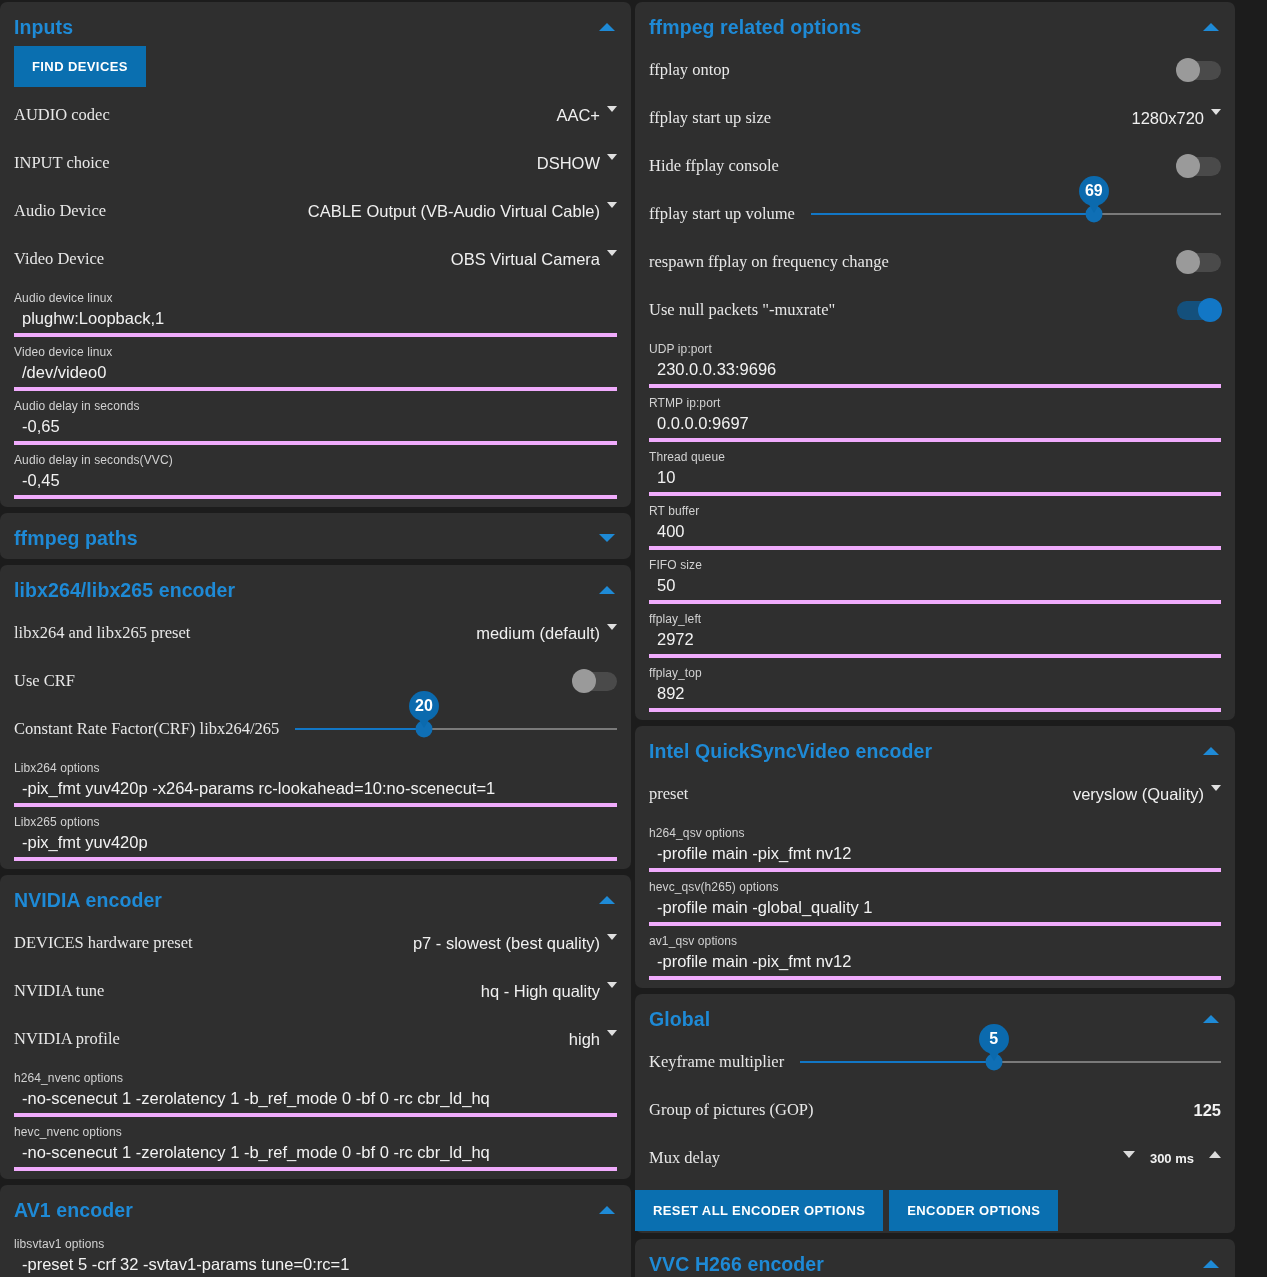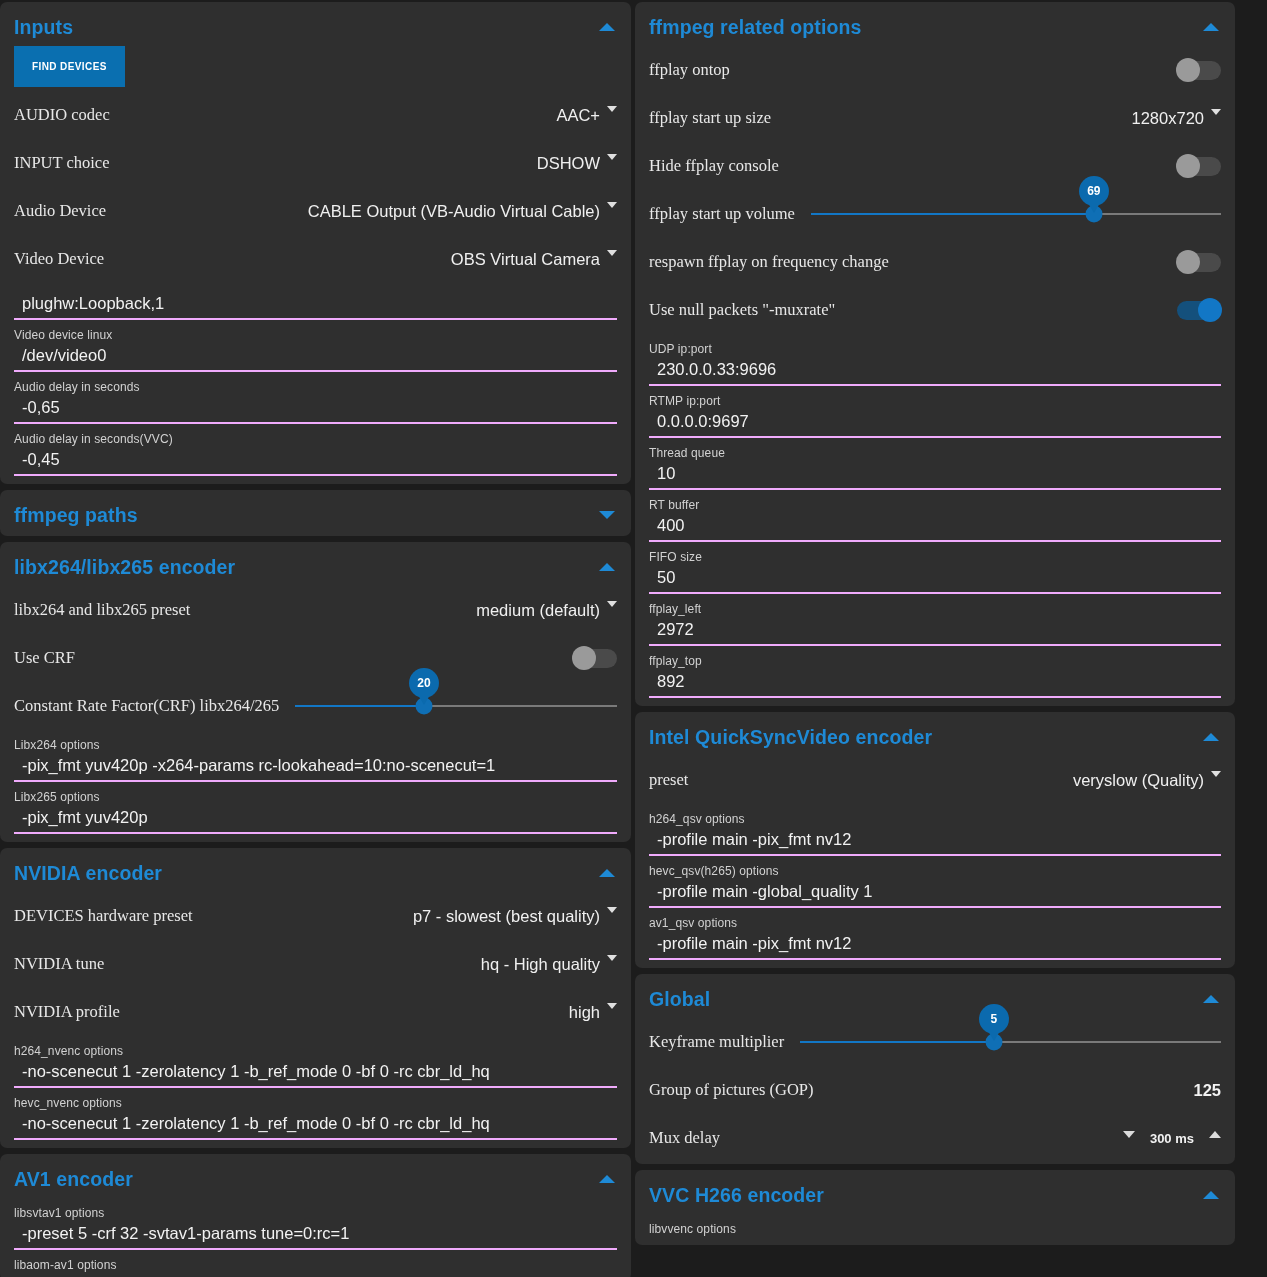--- a/index.html
+++ b/index.html
@@ -54,21 +54,21 @@
   }
   .chev.up { border-bottom: 8px solid #1e8ad6; }
   .chev.down { border-top: 8px solid #1e8ad6; }
 
   
   .btn {
     background: #0a6fb0;
     color: #ffffff;
     border: none;
     font-family: "Liberation Sans", sans-serif;
-    font-size: 10px;
+    font-size: 13px;
     font-weight: bold;
     letter-spacing: 0.4px;
     padding: 0 18px;
     height: 41px;
     cursor: pointer;
   }
   .btn-row { display: flex; gap: 6px; margin-top: 8px; margin-left: -14px; margin-right: -14px; padding: 0 0 0 0; }
   .btn-row .btn:first-child { margin-left: 0; }
 
   
@@ -145,21 +145,21 @@
     background: #0f6fb5;
     top: 50%;
     transform: translate(-50%, -50%);
   }
   .bubble {
     position: absolute;
     width: 30px; height: 30px;
     border-radius: 50% 50% 50% 50%;
     background: #0b6aae;
     color: #fff;
-    font-size: 12px;
+    font-size: 16px;
     font-weight: bold;
     display: flex;
     align-items: center;
     justify-content: center;
     top: 50%;
     transform: translate(-50%, -38px);
   }
   .bubble:after {
     content: "";
     position: absolute;
@@ -181,21 +181,21 @@
     color: #d2d2d2;
     font-size: 12px;
     line-height: 15px;
     letter-spacing: 0.1px;
   }
   .field .fvalue {
     color: #f2f2f2;
     font-size: 16.5px;
     line-height: 22px;
     padding: 1px 0 4px 8px;
-    border-bottom: 2px solid #f0abfc;
+    border-bottom: 4px solid #f0abfc;
     min-height: 27px;
     white-space: nowrap;
     overflow: hidden;
   }
 
   .stepper-caret {
     width: 0; height: 0;
     border-left: 6px solid transparent;
     border-right: 6px solid transparent;
     display: inline-block;
@@ -242,20 +242,21 @@
       </div>
       <div class="row">
         <span class="lbl">Video Device</span>
         <span class="val">
           <span>OBS Virtual Camera</span>
           <span class="caret"></span>
         </span>
       </div>
 
       <div class="field">
+        <div class="flabel">Audio device linux</div>
         <div class="fvalue">plughw:Loopback,1</div>
       </div>
       <div class="field">
         <div class="flabel">Video device linux</div>
         <div class="fvalue">/dev/video0</div>
       </div>
       <div class="field">
         <div class="flabel">Audio delay in seconds</div>
         <div class="fvalue">-0,65</div>
       </div>
@@ -489,20 +490,24 @@
         <span class="gop-val">125</span>
       </div>
       <div class="row">
         <span class="lbl">Mux delay</span>
         <span class="val">
           <span class="stepper-caret dn"></span>
           <span class="mux-val" style="margin:0 8px;">300 ms</span>
           <span class="stepper-caret up"></span>
         </span>
       </div>
+      <div class="btn-row">
+        <button class="btn">RESET ALL ENCODER OPTIONS</button>
+        <button class="btn">ENCODER OPTIONS</button>
+      </div>
     </div>
 
     <div class="panel">
       <div class="panel-head">
         <span class="panel-title">VVC H266 encoder</span>
         <span class="chev up"></span>
       </div>
       <div class="field">
         <div class="flabel">libvvenc options</div>
 

